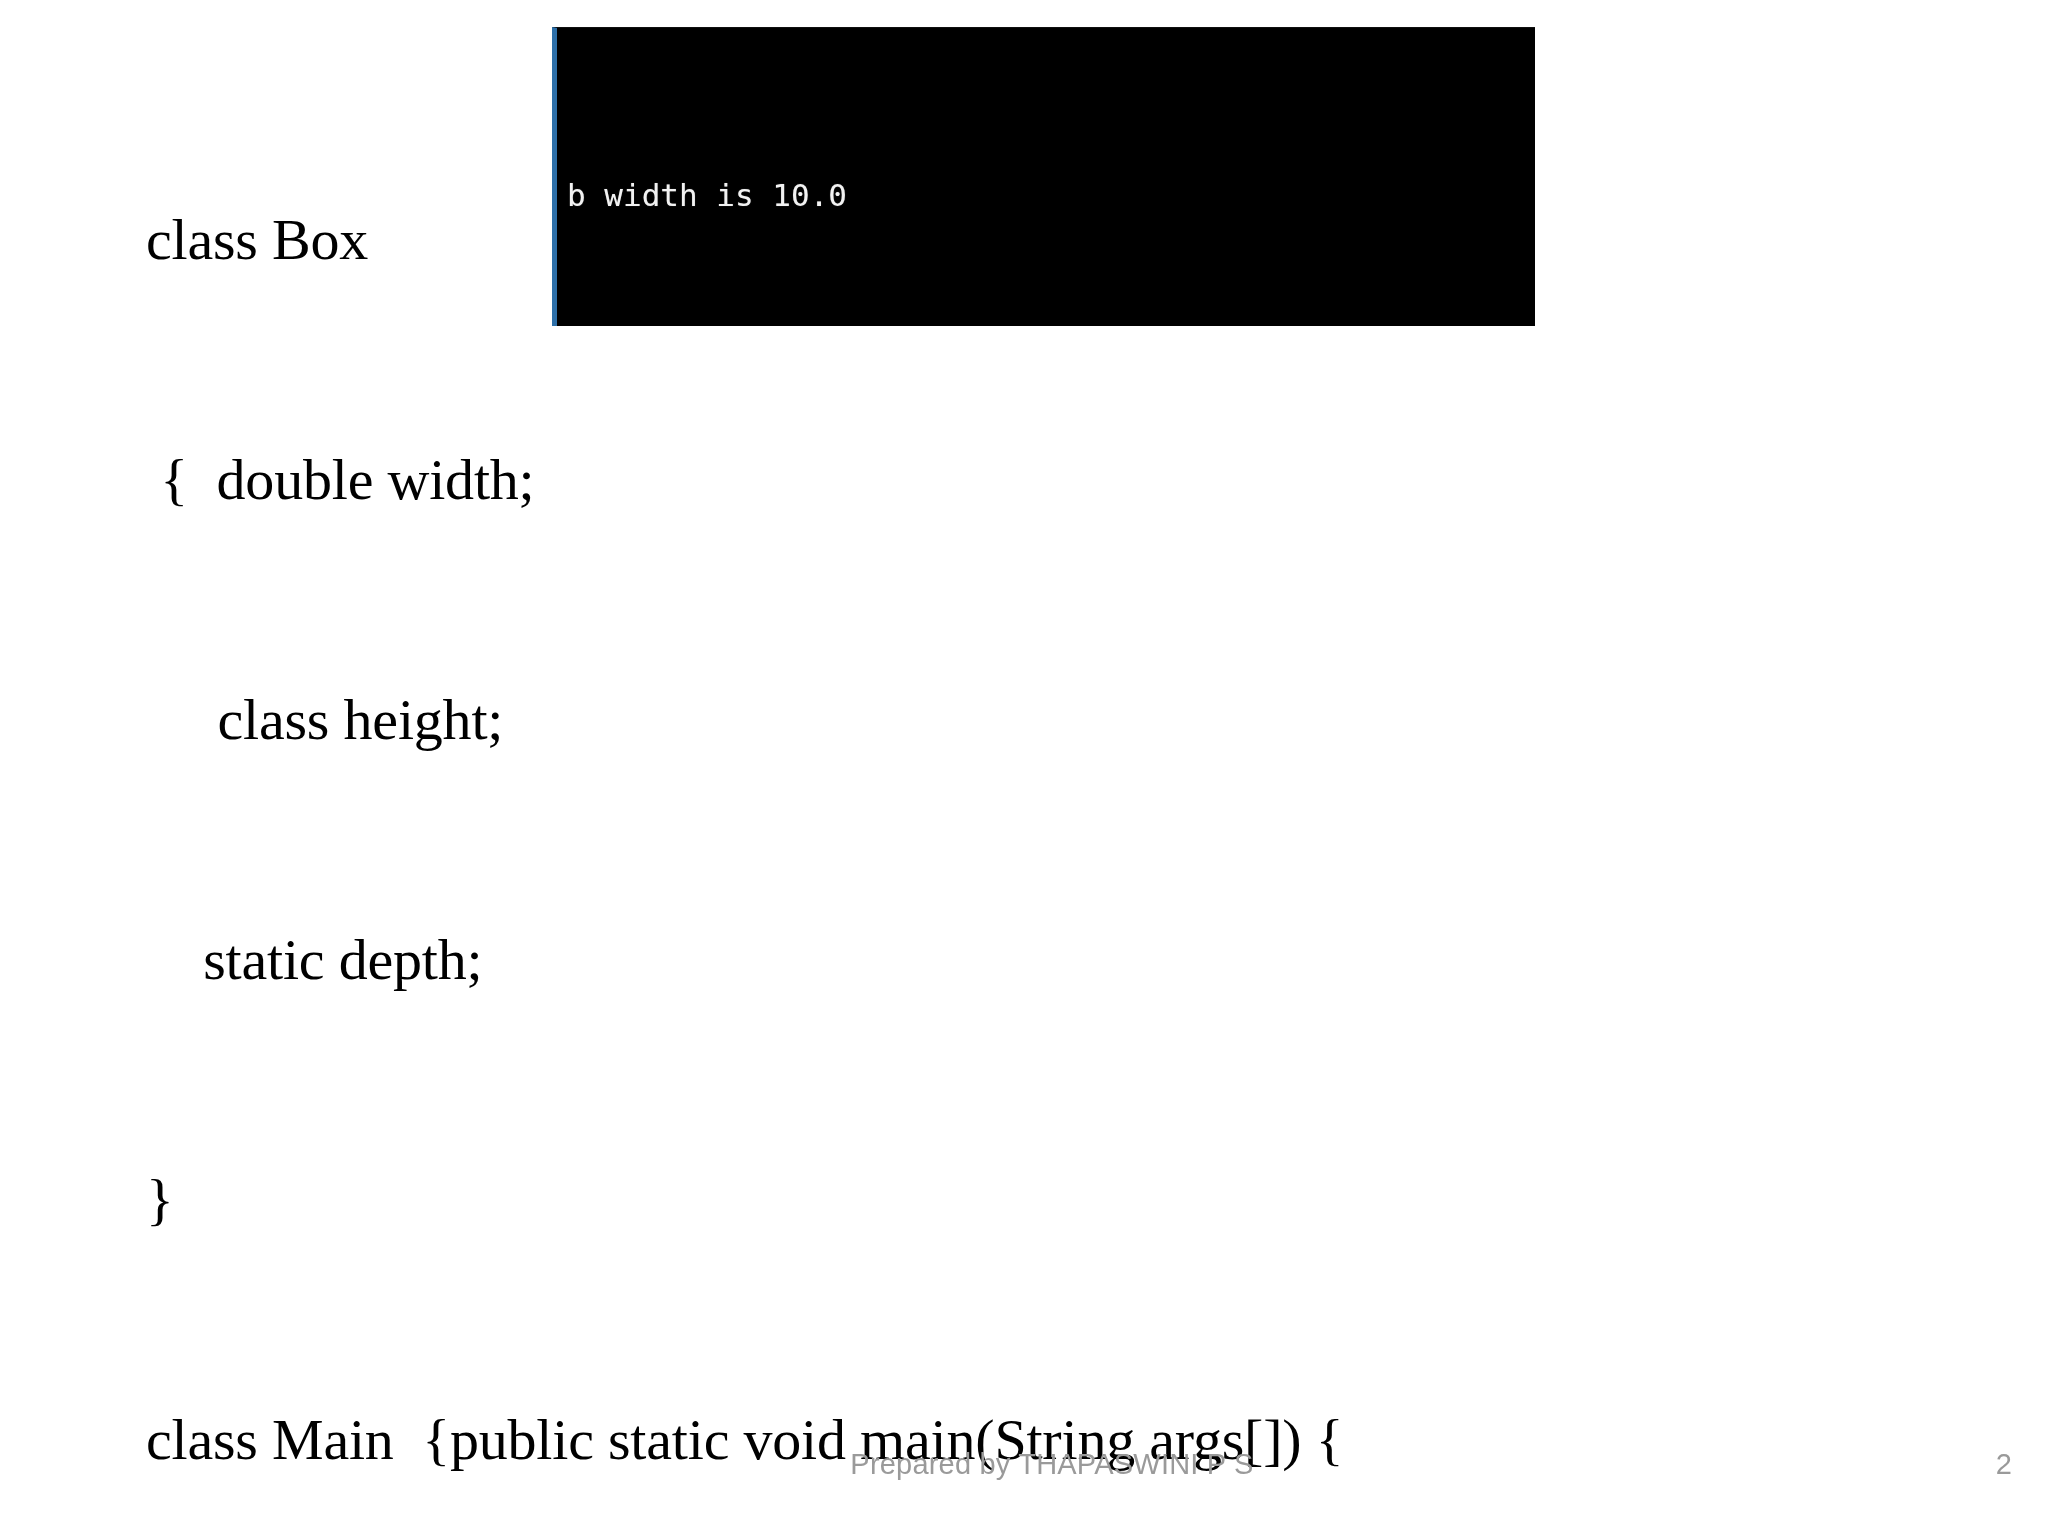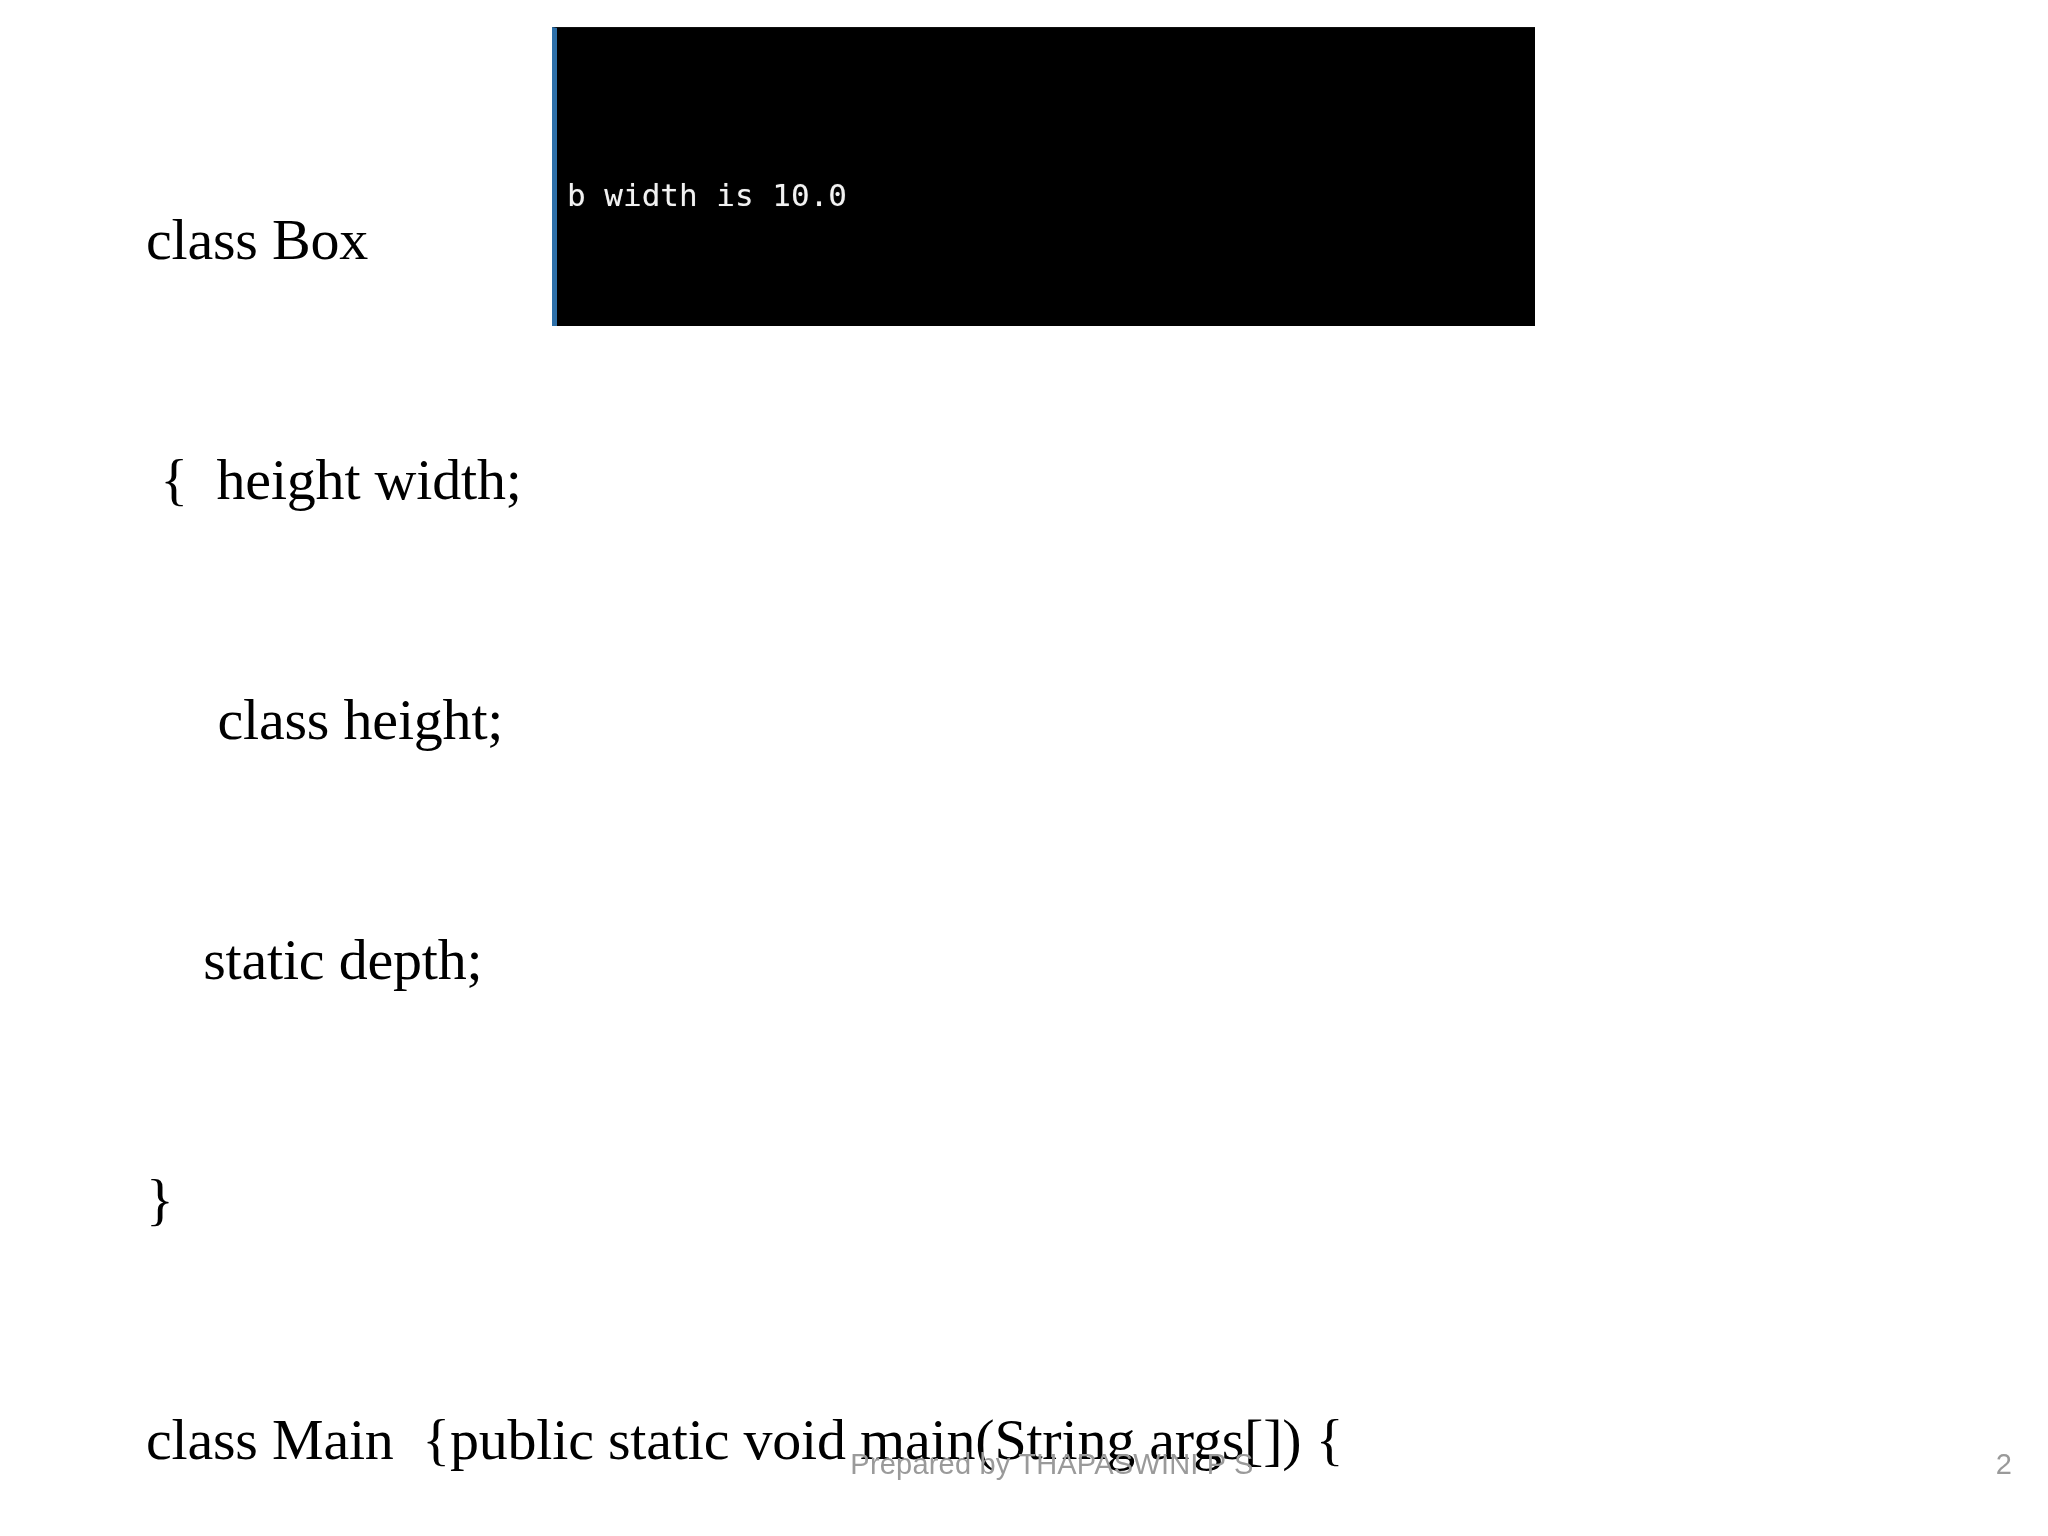--- a/index.html
+++ b/index.html
@@ -88,21 +88,21 @@
     font-size: 29px;
   }
 </style>
 </head>
 <body>
 
 <div id="slide">
 
   <div id="code-block">
     <span class="code-line">class Box</span>
-    <span class="code-line"> {  height width;</span>
+    <span class="code-line"> {  double width;</span>
     <span class="code-line">     class height;</span>
     <span class="code-line">    static depth;</span>
     <span class="code-line">}</span>
     <span class="code-line">class Main  {public static void main(String args[]) {</span>
     
     
     
     
     
     

